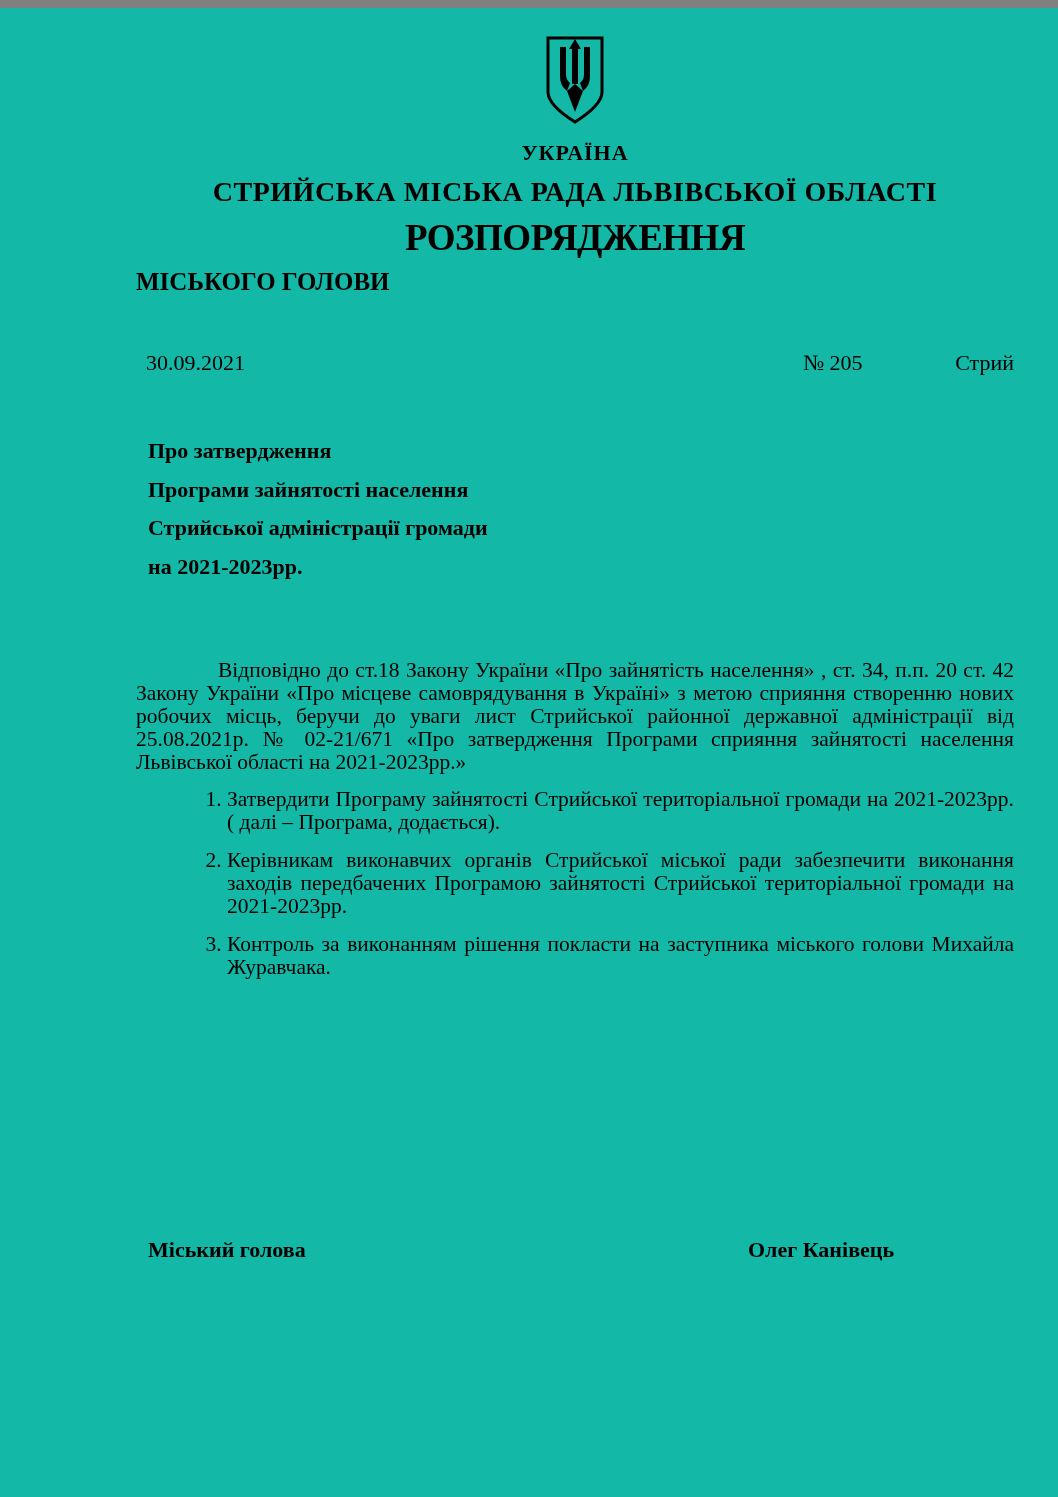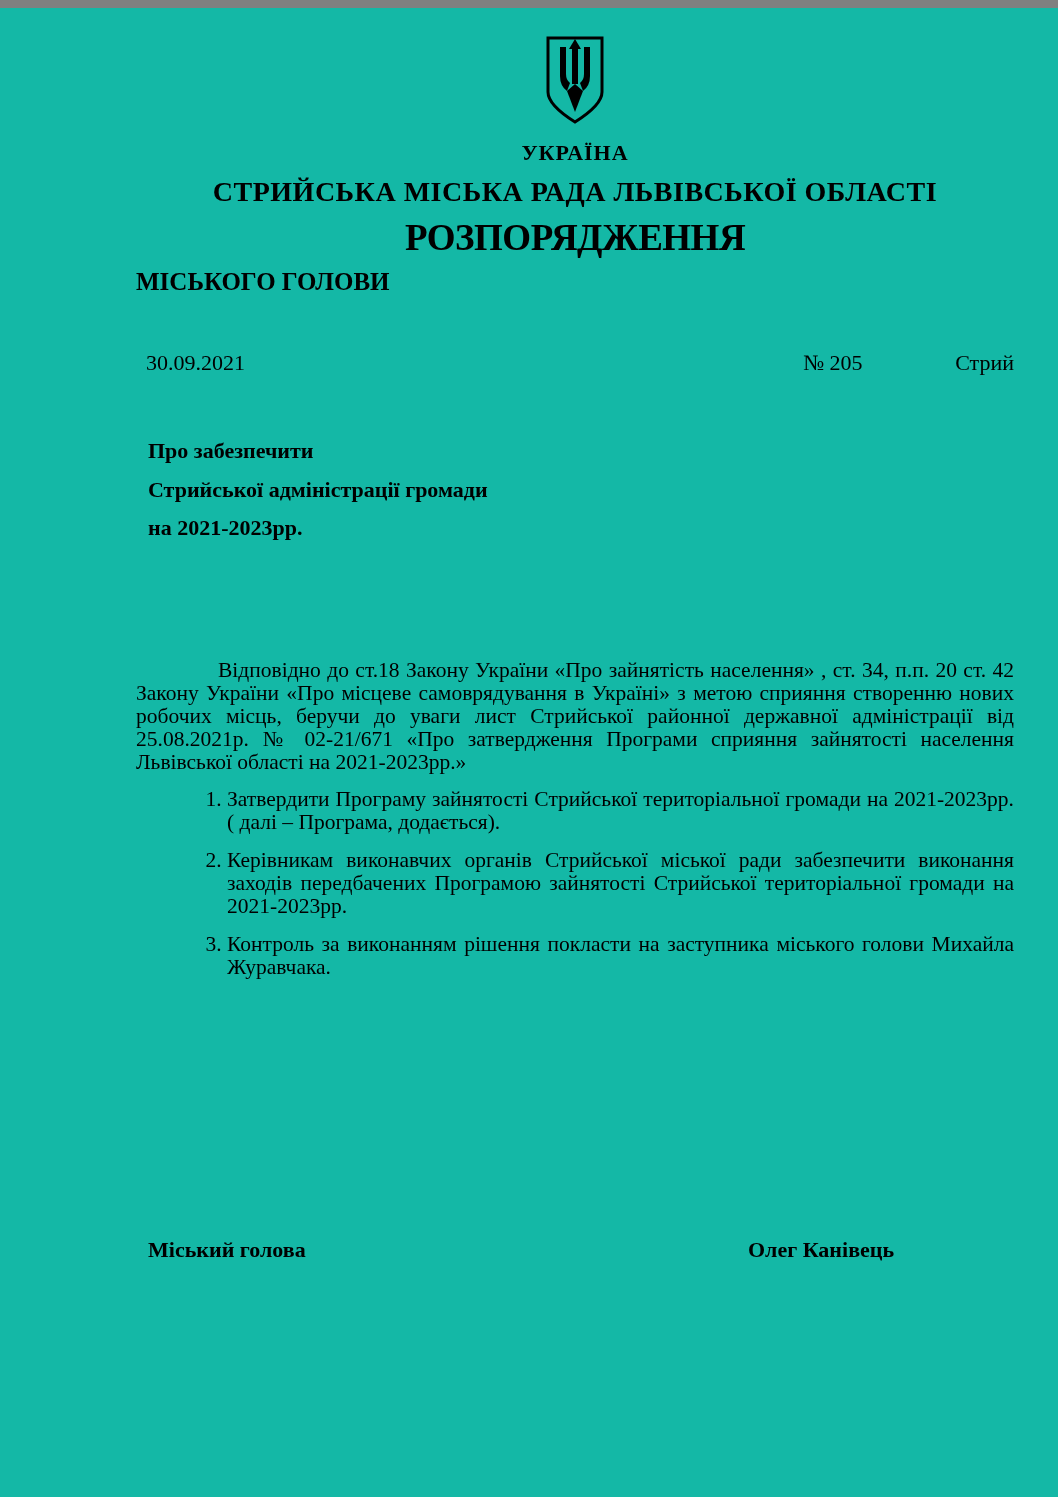--- a/index.html
+++ b/index.html
@@ -128,21 +128,22 @@
   <div class="col org-name">СТРИЙСЬКА МІСЬКА РАДА ЛЬВІВСЬКОЇ ОБЛАСТІ</div>
   <div class="col doc-subtitle">МІСЬКОГО ГОЛОВИ</div>
 
   <div class="col dateline">
     <span class="date">30.09.2021</span>
     <span class="place">Стрий</span>
     <span class="number">№ 205</span>
   </div>
 
   <div class="subject col">
-    <div>Про забезпечити</div>
+    <div>Про затвердження</div>
+    <div>Програми зайнятості населення</div>
     <div>Стрийської адміністрації громади</div>
     <div>на 2021-2023рр.</div>
   </div>
 
   <div class="col body-flow">
     <p class="preamble">Відповідно до ст.18 Закону України «Про зайнятість населення» , ст. 34, п.п. 20 ст. 42 Закону України «Про місцеве самоврядування в Україні» з метою сприяння створенню нових робочих місць, беручи до уваги лист Стрийської районної державної адміністрації від 25.08.2021р. № 02-21/671 «Про затвердження Програми сприяння зайнятості населення Львівської області на 2021-2023рр.»</p>
     <ol class="resolutions">
       <li><span>Затвердити Програму зайнятості Стрийської територіальної громади на 2021-2023рр.( далі – Програма, додається).</span></li>
       <li><span>Керівникам виконавчих органів Стрийської міської ради забезпечити виконання заходів передбачених Програмою зайнятості Стрийської територіальної громади на 2021-2023рр.</span></li>
       <li><span>Контроль за виконанням рішення покласти на заступника міського голови Михайла Журавчака.</span></li>

